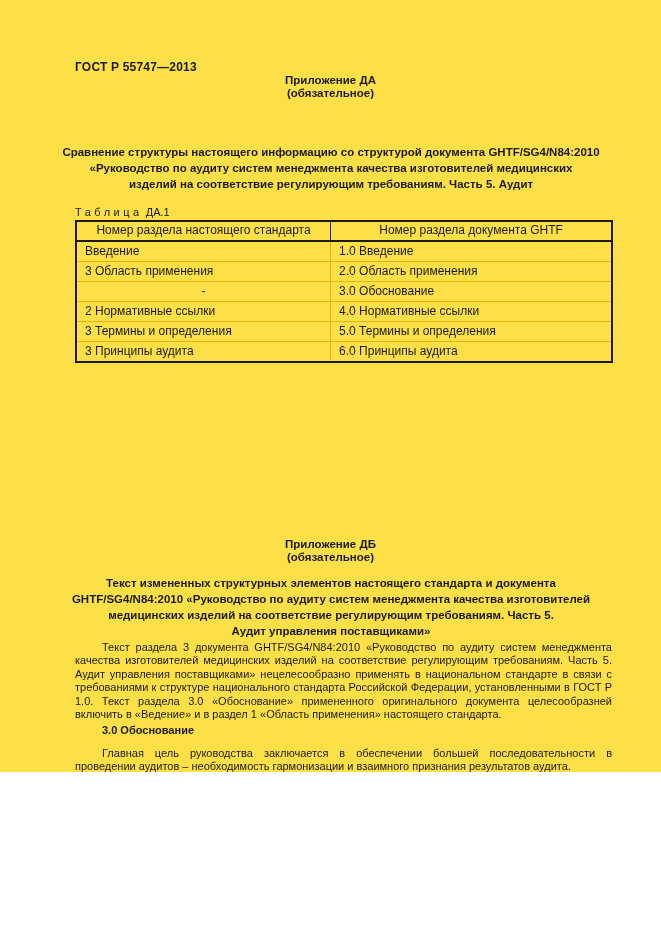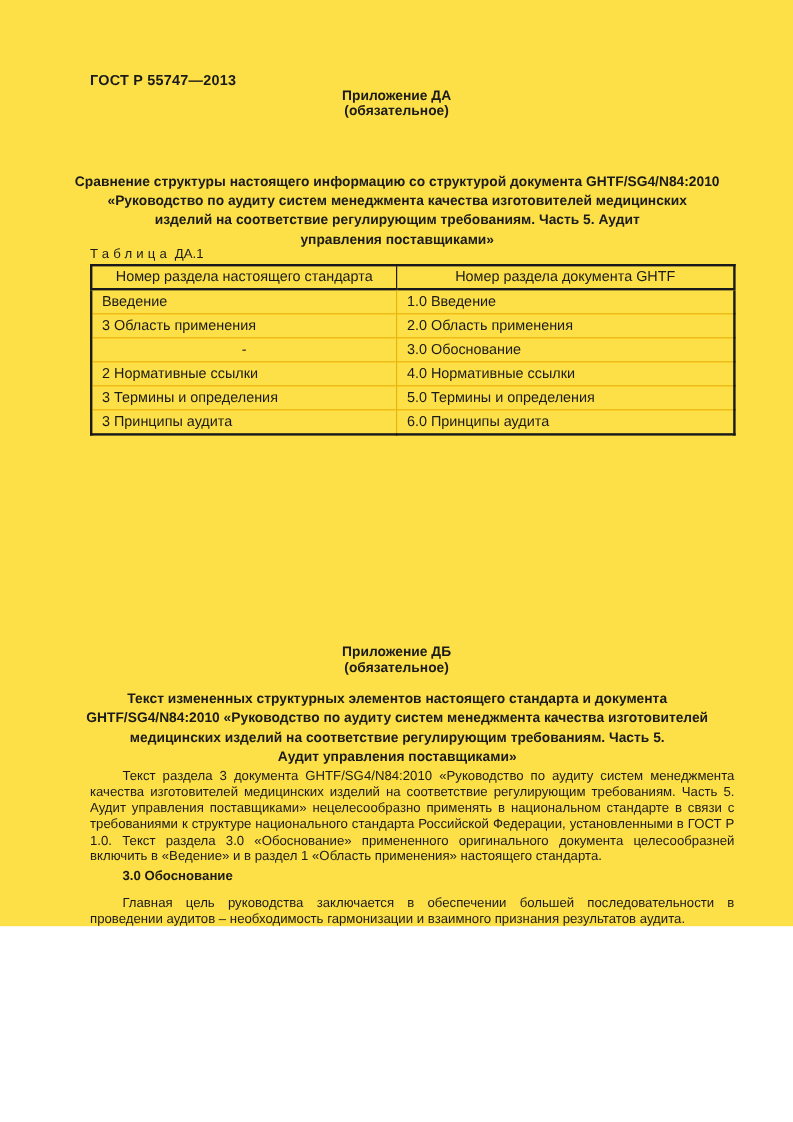--- a/index.html
+++ b/index.html
@@ -116,21 +116,20 @@
 
   <div class="annex-block annex-da-block">
     <div>Приложение ДА</div>
     <div>(обязательное)</div>
   </div>
 
   <div class="annex-title annex-da-title">
     <div>Сравнение структуры настоящего информацию со структурой документа GHTF/SG4/N84:2010</div>
     <div>«Руководство по аудиту систем менеджмента качества изготовителей медицинских</div>
     <div>изделий на соответствие регулирующим требованиям. Часть 5. Аудит</div>
-    <div>управления поставщиками»</div>
   </div>
 
   <div class="table-caption">
     <span class="spaced">Таблица</span>
     <span>ДА.1</span>
   </div>
 
   <div class="cmp-table-wrap">
     <table class="cmp-table">
       <colgroup>

